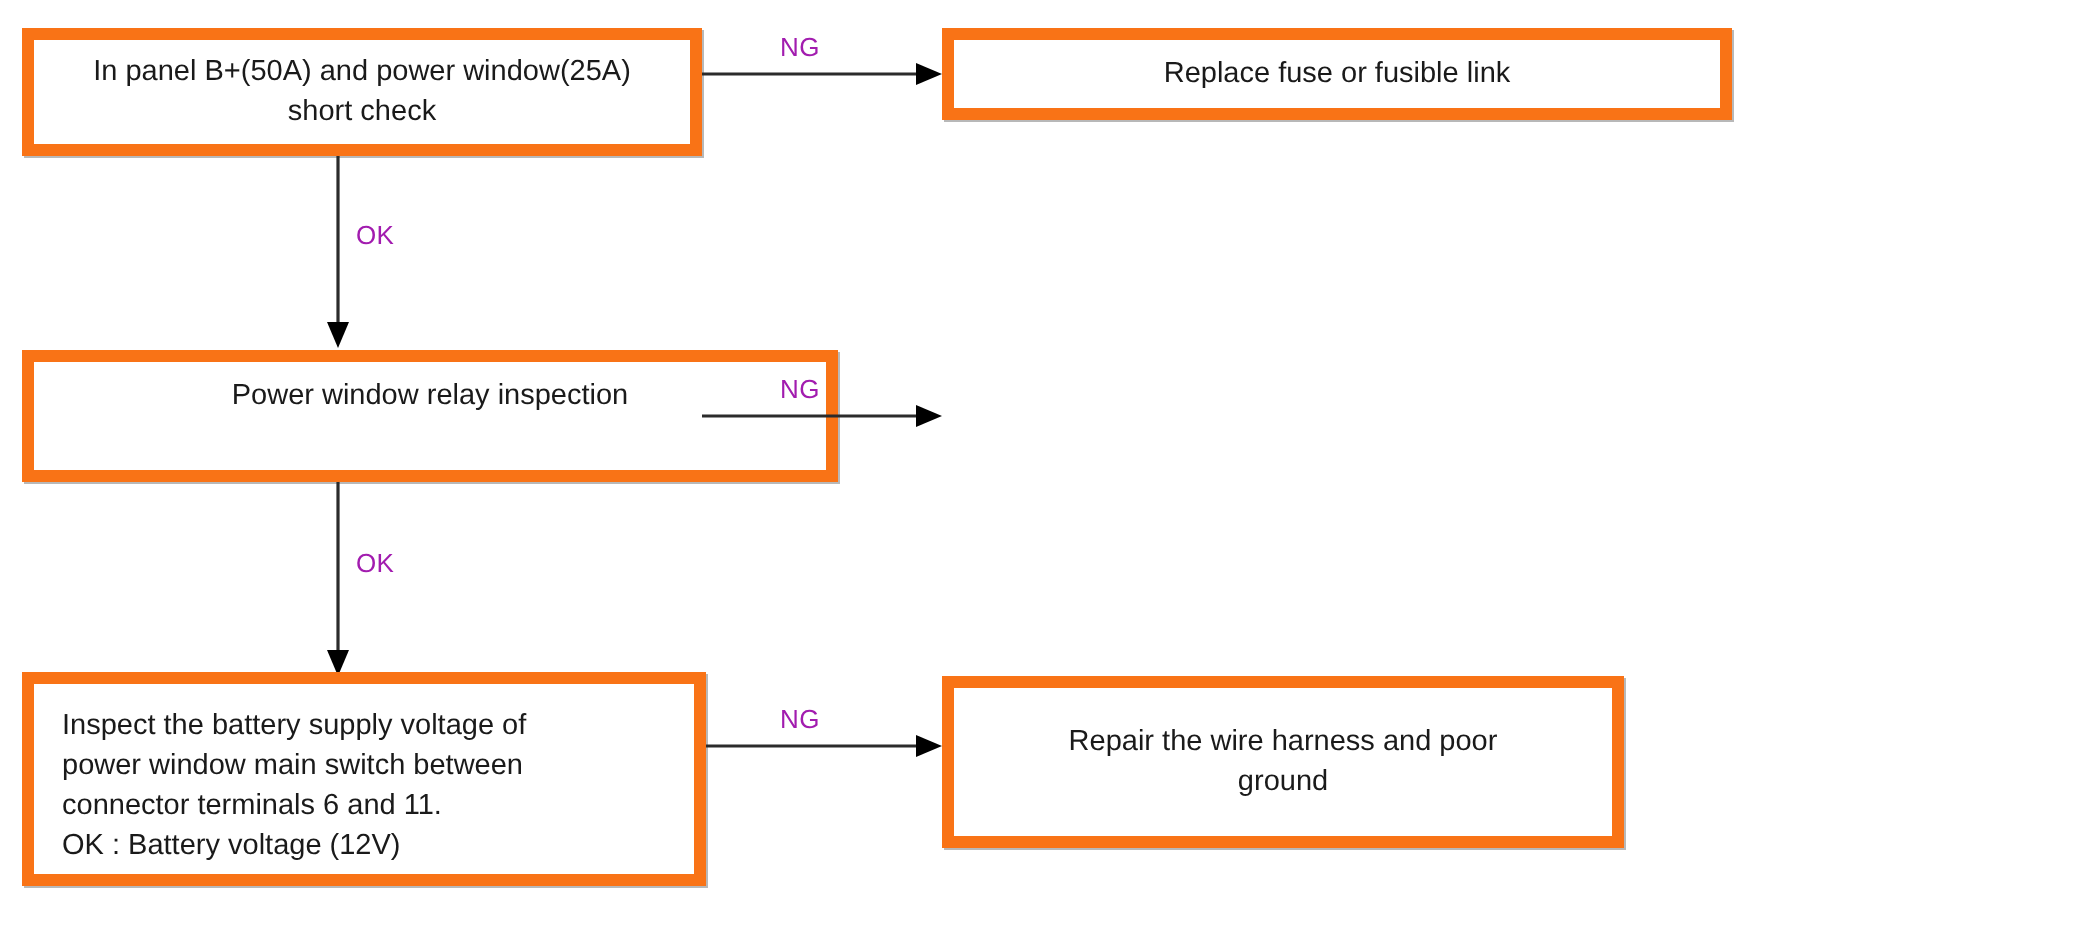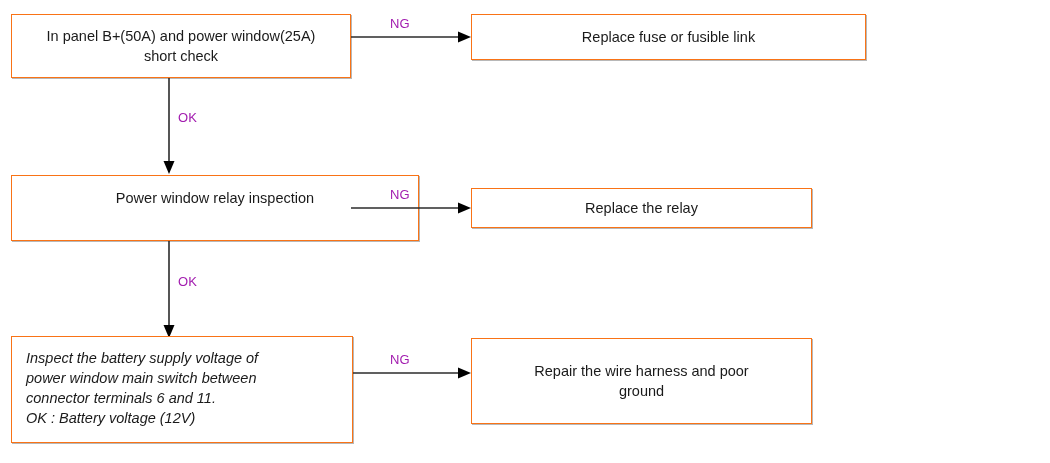--- a/index.html
+++ b/index.html
@@ -13,21 +13,21 @@
   #canvas {
     position: relative;
     width: 1050px;
     height: 463px;
     background: #ffffff;
     overflow: hidden;
   }
   .node {
     position: absolute;
     box-sizing: border-box;
-    border: 1px solid #f97316;
+    border: 6px solid #f97316;
     background: #ffffff;
     color: #1a1a1a;
     font-size: 14.5px;
     line-height: 20px;
     display: flex;
     align-items: center;
     box-shadow: 1px 1px 0 #b8b8b8;
   }
   .node .txt {
     width: 100%;
@@ -98,32 +98,29 @@
     <span class="txt" style="position:relative; top:-10px;">Power window relay inspection</span>
   </div>
 
   <svg class="conn" style="left:351px; top:193px; width:122px; height:32px;" viewBox="0 0 122 32">
     <line x1="0" y1="15" x2="109" y2="15"></line>
     <polygon points="107,9.5 120,15 107,20.5"></polygon>
   </svg>
 
   <div class="edge-label" style="left:390px; top:187px;">NG</div>
 
-  <div class="node centered" style="left:471px; top:188px; width:341px; height:40px;">
-    <span class="txt">Replace the relay</span>
-  </div>
 
   <svg class="conn" style="left:160px; top:241px; width:20px; height:98px;" viewBox="0 0 20 98">
     <line x1="9" y1="0" x2="9" y2="86"></line>
     <polygon points="3.5,84 9,97 14.5,84"></polygon>
   </svg>
 
   <div class="edge-label" style="left:178px; top:274px;">OK</div>
 
-  <div class="node lefted topalign" style="left:11px; top:336px; width:342px; height:107px;font-style:italic;">
+  <div class="node lefted topalign" style="left:11px; top:336px; width:342px; height:107px;">
     <span class="txt">Inspect the battery supply voltage of
 power window main switch between
 connector terminals 6 and 11.
 OK : Battery voltage (12V)</span>
   </div>
 
   <svg class="conn" style="left:353px; top:358px; width:120px; height:32px;" viewBox="0 0 120 32">
     <line x1="0" y1="15" x2="107" y2="15"></line>
     <polygon points="105,9.5 118,15 105,20.5"></polygon>
   </svg>

